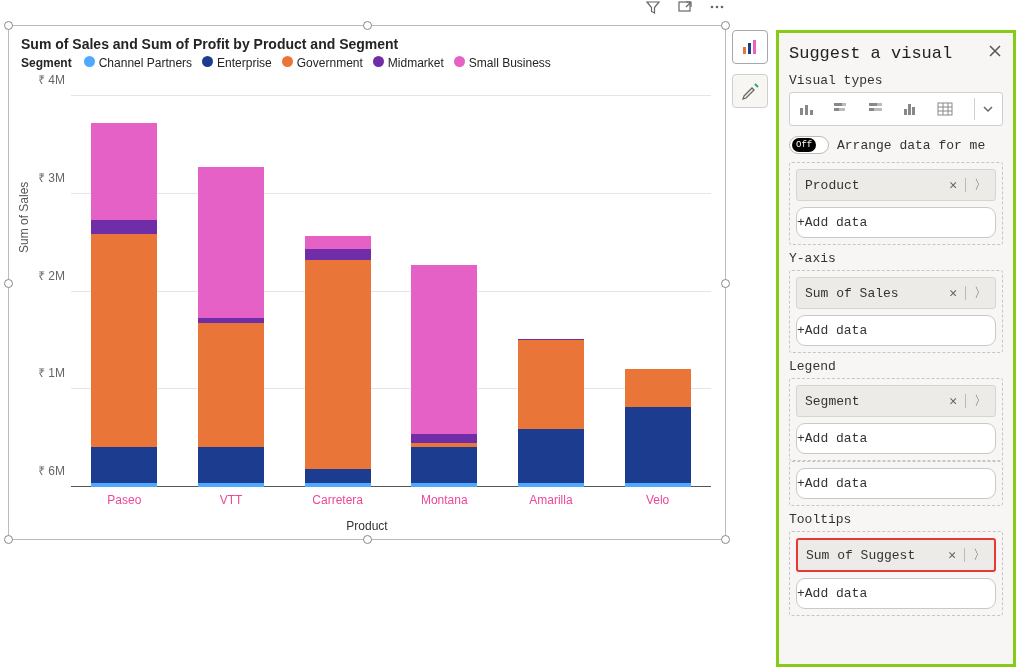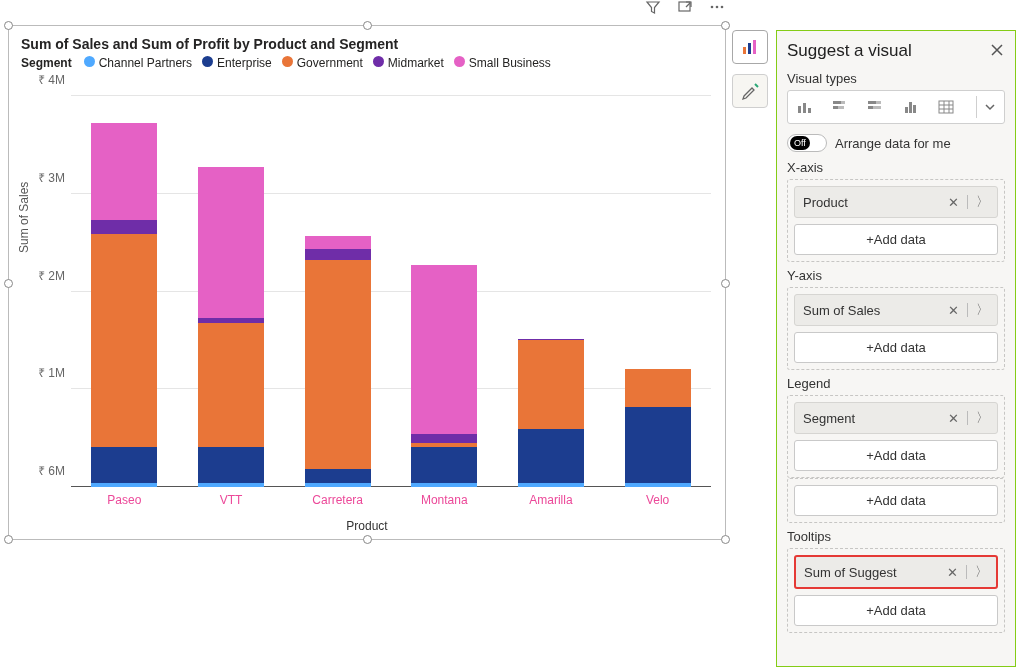--- a/index.html
+++ b/index.html
@@ -77,22 +77,23 @@
   .side-icons{
     position:absolute; left: 732px; top: 30px; display:flex; flex-direction:column; gap:10px;
   }
   .side-icon{
     width:36px;height:34px;border:1px solid #cfcfcf;border-radius:4px;background:#f7f6f2;
     display:flex;align-items:center;justify-content:center;cursor:pointer;
   }
   .side-icon.active{background:#fff;border-color:#a8a8a8;}
   .pane{
     position:absolute; left: 776px; top:30px; width:240px; bottom:2px;
-    border:1px solid #84cc16; background:#f7f6f4; padding:10px 10px 4px 10px;
+    border:3px solid #84cc16; background:#f7f6f4; padding:10px 10px 4px 10px;
     overflow:hidden;
+    font-family:Liberation Mono, monospace;
   }
   .pane-head{display:flex;justify-content:space-between;align-items:center;margin-bottom:10px}
   .pane-title{font-size:17px;color:#222}
   .close-x{cursor:pointer;color:#555}
   .sec-label{font-size:13px;color:#333;margin:6px 0 4px 0}
   .vis-strip{
     border:1px solid #cfcfcf;background:#fff;border-radius:3px;padding:5px 6px;display:flex;gap:1px;align-items:center;justify-content:space-between
   }
   .vis-strip .vopt{width:22px;height:22px;display:flex;align-items:center;justify-content:center;color:#555;cursor:pointer}
   .vexpand{border-left:1px solid #cfcfcf;padding-left:6px;margin-left:6px}
@@ -106,21 +107,21 @@
   .well{
     border:1px dashed #c7c6c4;border-radius:3px;padding:6px;display:flex;flex-direction:column;gap:6px;background:#f7f6f4
   }
   .pill{
     background:#ecebe8;border:1px solid #d6d5d2;border-radius:3px;padding:6px 8px;display:flex;align-items:center;justify-content:space-between;font-size:13px;color:#333;cursor:default
   }
   .pill.highlight{border:2px solid #e53935;background:#ecebe8}
   .pill-actions{display:flex;align-items:center;gap:6px;color:#666}
   .pill-actions .sep{width:1px;height:14px;background:#bbb;margin:0 2px}
   .add-btn{
-    background:#fff;border:1px solid #c9c9c9;border-radius:3px;padding:7px 0;text-align:center;font-size:13px;color:#333;cursor:pointer
+    background:#fff;border:1px solid #c9c9c9;border-radius:9px;padding:7px 0;font-size:13px;color:#333;cursor:pointer
   }
 </style>
 </head>
 <body>
 
 <div class="chart-top-icons">
   <span class="icon-btn">
     <svg width="16" height="16" viewBox="0 0 16 16">
         <path d="M2 3h12l-4.5 5.5V14l-3-1.5V8.5z" fill="none" stroke="#666" stroke-width="1.2"></path>
       </svg>
@@ -317,21 +318,20 @@
   </div>
 
   <div class="arrange-row">
     <div class="toggle">
       <span class="knob">Off</span>
     </div>
     <span>Arrange data for me</span>
   </div>
 
   <div id="field-wells">
-      <div class="sec-label">X-axis</div>
       <div class="well">
         <div class="pill">
           <span>Product</span>
           <span class="pill-actions">
             <span style="cursor:pointer">✕</span>
             <span class="sep"></span>
             <span style="cursor:pointer">〉</span>
           </span>
         </div>
         <div class="add-btn">+Add data</div>

